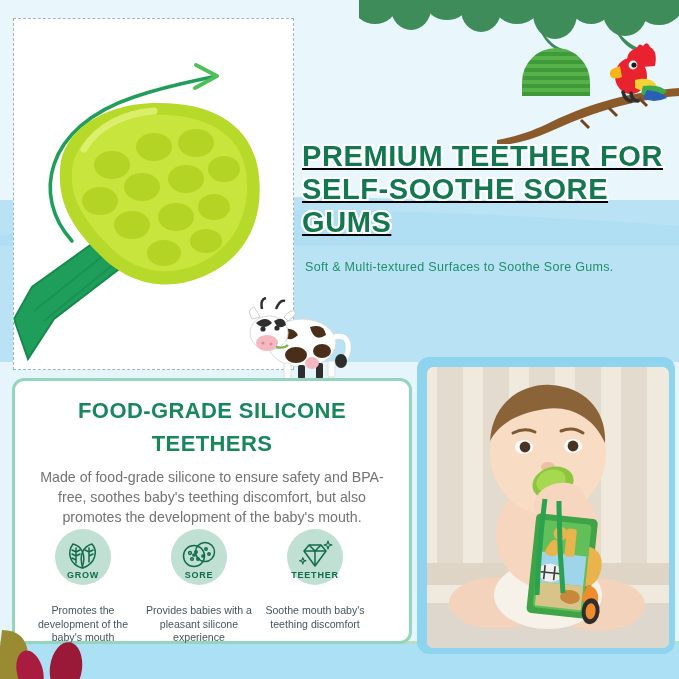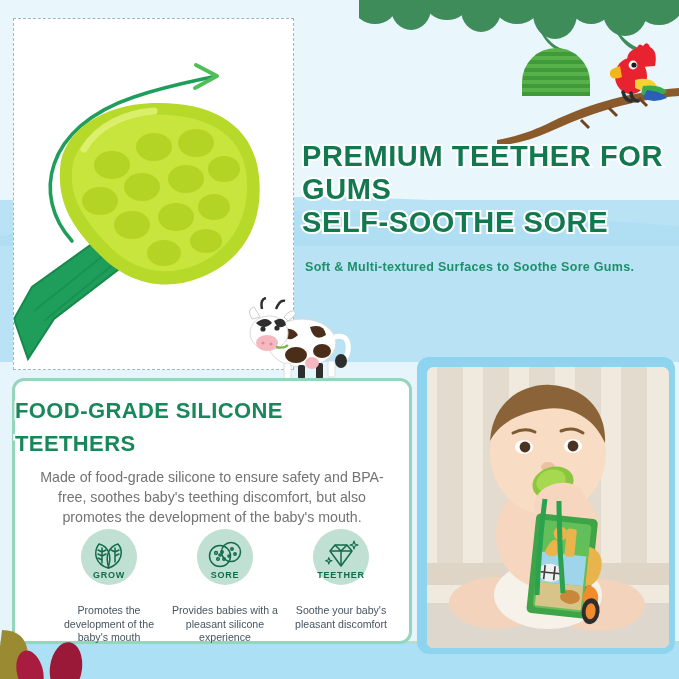--- a/index.html
+++ b/index.html
@@ -28,53 +28,53 @@
 
   
   .product-panel{
     position:absolute;left:13px;top:18px;width:281px;height:352px;
     background:#fff;border:1px dashed #9bb6c4;box-sizing:border-box;
   }
   .teether{position:absolute;left:0;top:0;}
   .cow{position:absolute;left:222px;top:278px;}
 
   
-  .headline{position:absolute;left:302px;top:140px;width:372px;}
+  .headline{position:absolute;left:302px;top:140px;width:372px;text-decoration:underline;}
   .headline .hl{
     font-size:29px;line-height:33px;font-weight:bold;letter-spacing:.6px;
     color:#13784f;
     -webkit-text-stroke:4px #ffffff;paint-order:stroke fill;
     text-shadow:0 0 0 #fff;
     margin:0;
   }
   .subtitle{
     position:absolute;left:305px;top:258px;width:366px;
-    font-size:12.5px;line-height:18px;font-weight:bold;color:#1d8f6a;
+    font-size:12.5px;line-height:18px;font-weight:normal;color:#1d8f6a;
     letter-spacing:.3px;
   }
 
   
   .info-card{
     position:absolute;left:12px;top:378px;width:400px;height:266px;
     background:#ffffff;border:3px solid #93d6bb;border-radius:12px;
     box-sizing:border-box;
   }
   .info-title{
-    margin:16px 0 0;
+    margin:16px 0 0;text-align:center;
     font-size:22px;line-height:27px;font-weight:bold;letter-spacing:.4px;
     color:#18875a;
     -webkit-text-stroke:4px #ffffff;paint-order:stroke fill;
   }
   .info-body{
     margin:10px 16px 0;text-align:center;
     font-size:14.2px;line-height:20px;color:#737373;
   }
   .features{
     position:absolute;left:0;right:0;top:148px;
-    display:flex;justify-content:flex-end;padding:0 10px;box-sizing:border-box;
+    display:flex;justify-content:flex-start;padding:0 10px;box-sizing:border-box;
   }
   .feature{width:116px;text-align:center;}
   .badge{
     width:56px;height:56px;margin:0 auto;border-radius:50%;
     background:#bfe0d2;position:relative;
     display:flex;align-items:center;justify-content:center;
   }
   .badge-label{
     position:absolute;left:0;right:0;bottom:5px;
     font-size:9px;font-weight:bold;letter-spacing:.8px;color:#136b4c;
@@ -200,22 +200,22 @@
       <rect x="80" y="66" width="7" height="16" rx="2" fill="#2e2e2e"></rect>
       <rect x="92" y="64" width="7" height="16" rx="2" fill="#ffffff" stroke="#ddd"></rect>
       <path d="M98,40 q16,-4 14,14 q-2,10 -8,10" stroke="#ffffff" stroke-width="5" fill="none"></path>
       <ellipse cx="105" cy="64" rx="6" ry="7" fill="#2e2e2e"></ellipse>
       <ellipse cx="76" cy="66" rx="7" ry="6" fill="#f6b8c0"></ellipse>
     </svg>
   </div>
 
   <div class="headline">
     <p class="hl">PREMIUM TEETHER FOR</p>
+    <p class="hl">SELF-SOOTHE SORE</p>
     <p class="hl">GUMS</p>
-    <p class="hl">SELF-SOOTHE SORE</p>
   </div>
   <div class="subtitle">Soft &amp; Multi-textured Surfaces to Soothe Sore Gums.</div>
 
   <div class="info-card">
     <p class="info-title">FOOD-GRADE SILICONE</p>
     <p class="info-title" style="margin-top:6px">TEETHERS</p>
     <p class="info-body">Made of food-grade silicone to ensure safety and BPA-free, soothes baby's teething discomfort, but also promotes the development of the baby's mouth.</p>
 
     <div class="features">
 
@@ -260,21 +260,21 @@
           <svg width="40" height="34" viewBox="0 0 40 34">
             <g fill="none" stroke="#136b4c" stroke-width="1.5" stroke-linejoin="round">
               <path d="M9,11 L14,5 h12 l5,6 L20,26 z"></path>
               <path d="M9,11 h22 M14,5 l6,6 L26,5 M20,11 L20,26"></path>
               <path d="M32,4 l1,-3 l1,3 l3,1 l-3,1 l-1,3 l-1,-3 l-3,-1 z" stroke-width="1.1"></path>
               <path d="M7,20 l.8,-2.4 l.8,2.4 l2.4,.8 l-2.4,.8 l-.8,2.4 l-.8,-2.4 l-2.4,-.8 z" stroke-width="1.1"></path>
             </g>
           </svg>
           <span class="badge-label">TEETHER</span>
         </div>
-        <div class="feature-text">Soothe your baby's pleasant discomfort</div>
+        <div class="feature-text">Soothe mouth baby's teething discomfort</div>
       </div>
 
     </div>
   </div>
 
   <div class="photo-frame">
     <div class="photo-inner">
       <svg width="242" height="281" viewBox="0 0 242 281">
         <rect width="242" height="281" fill="#efe9de"></rect>
         <g fill="#e3dbcd">

